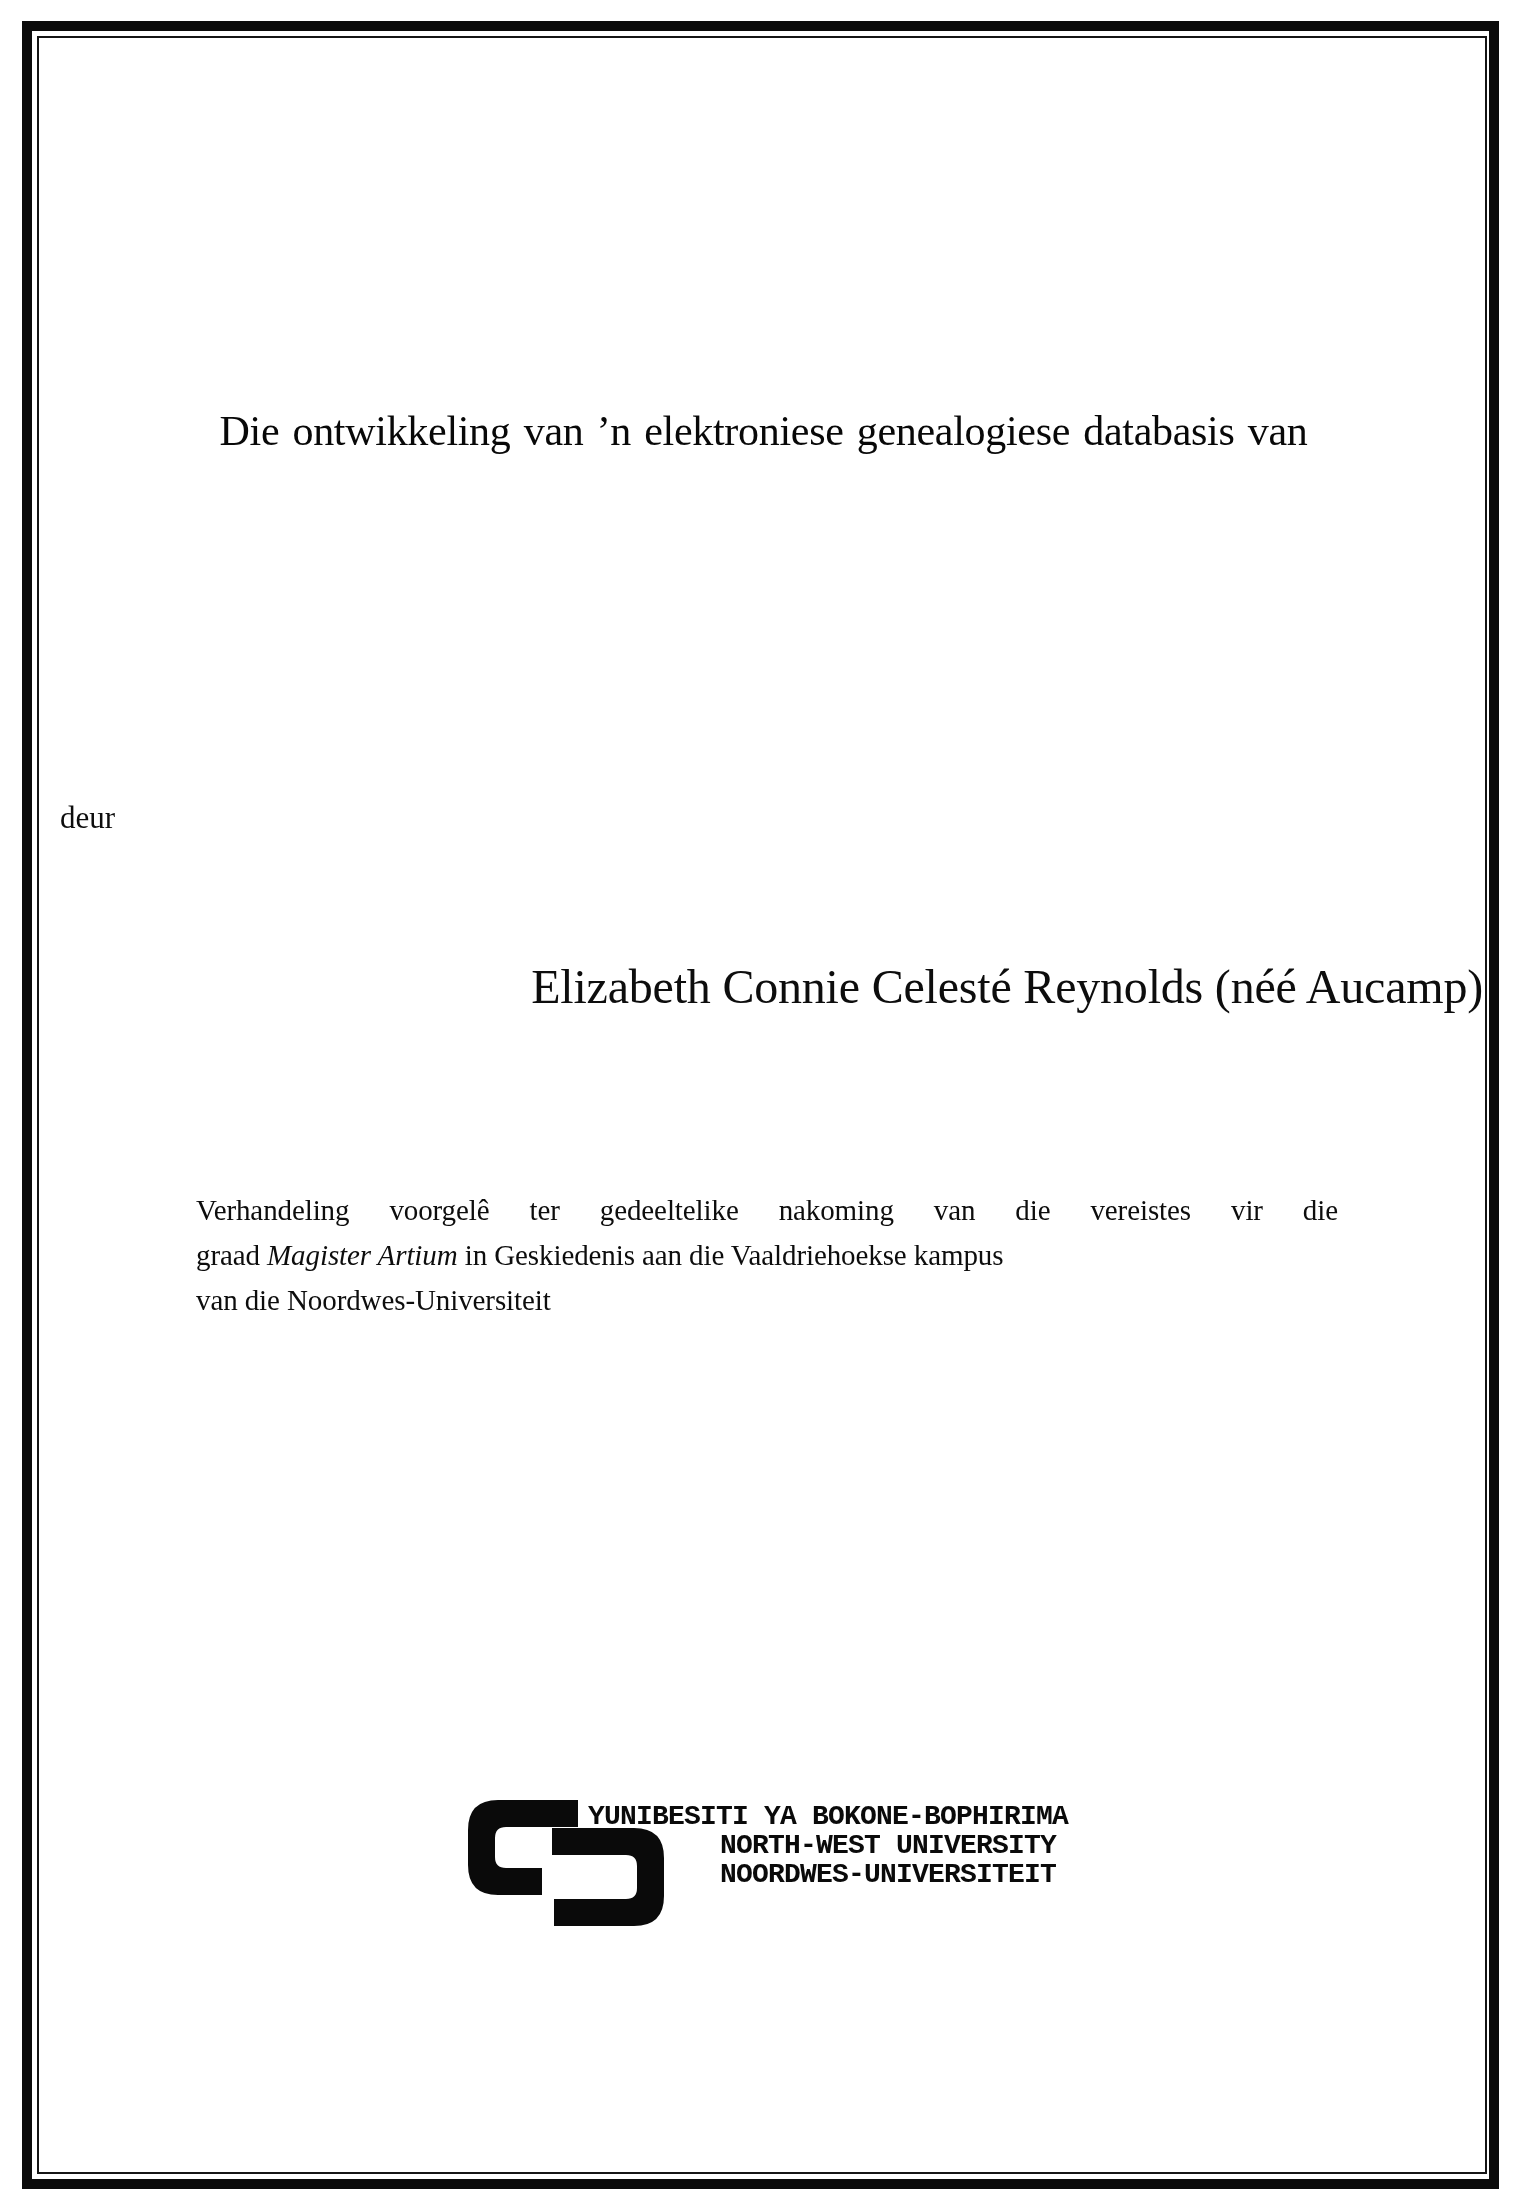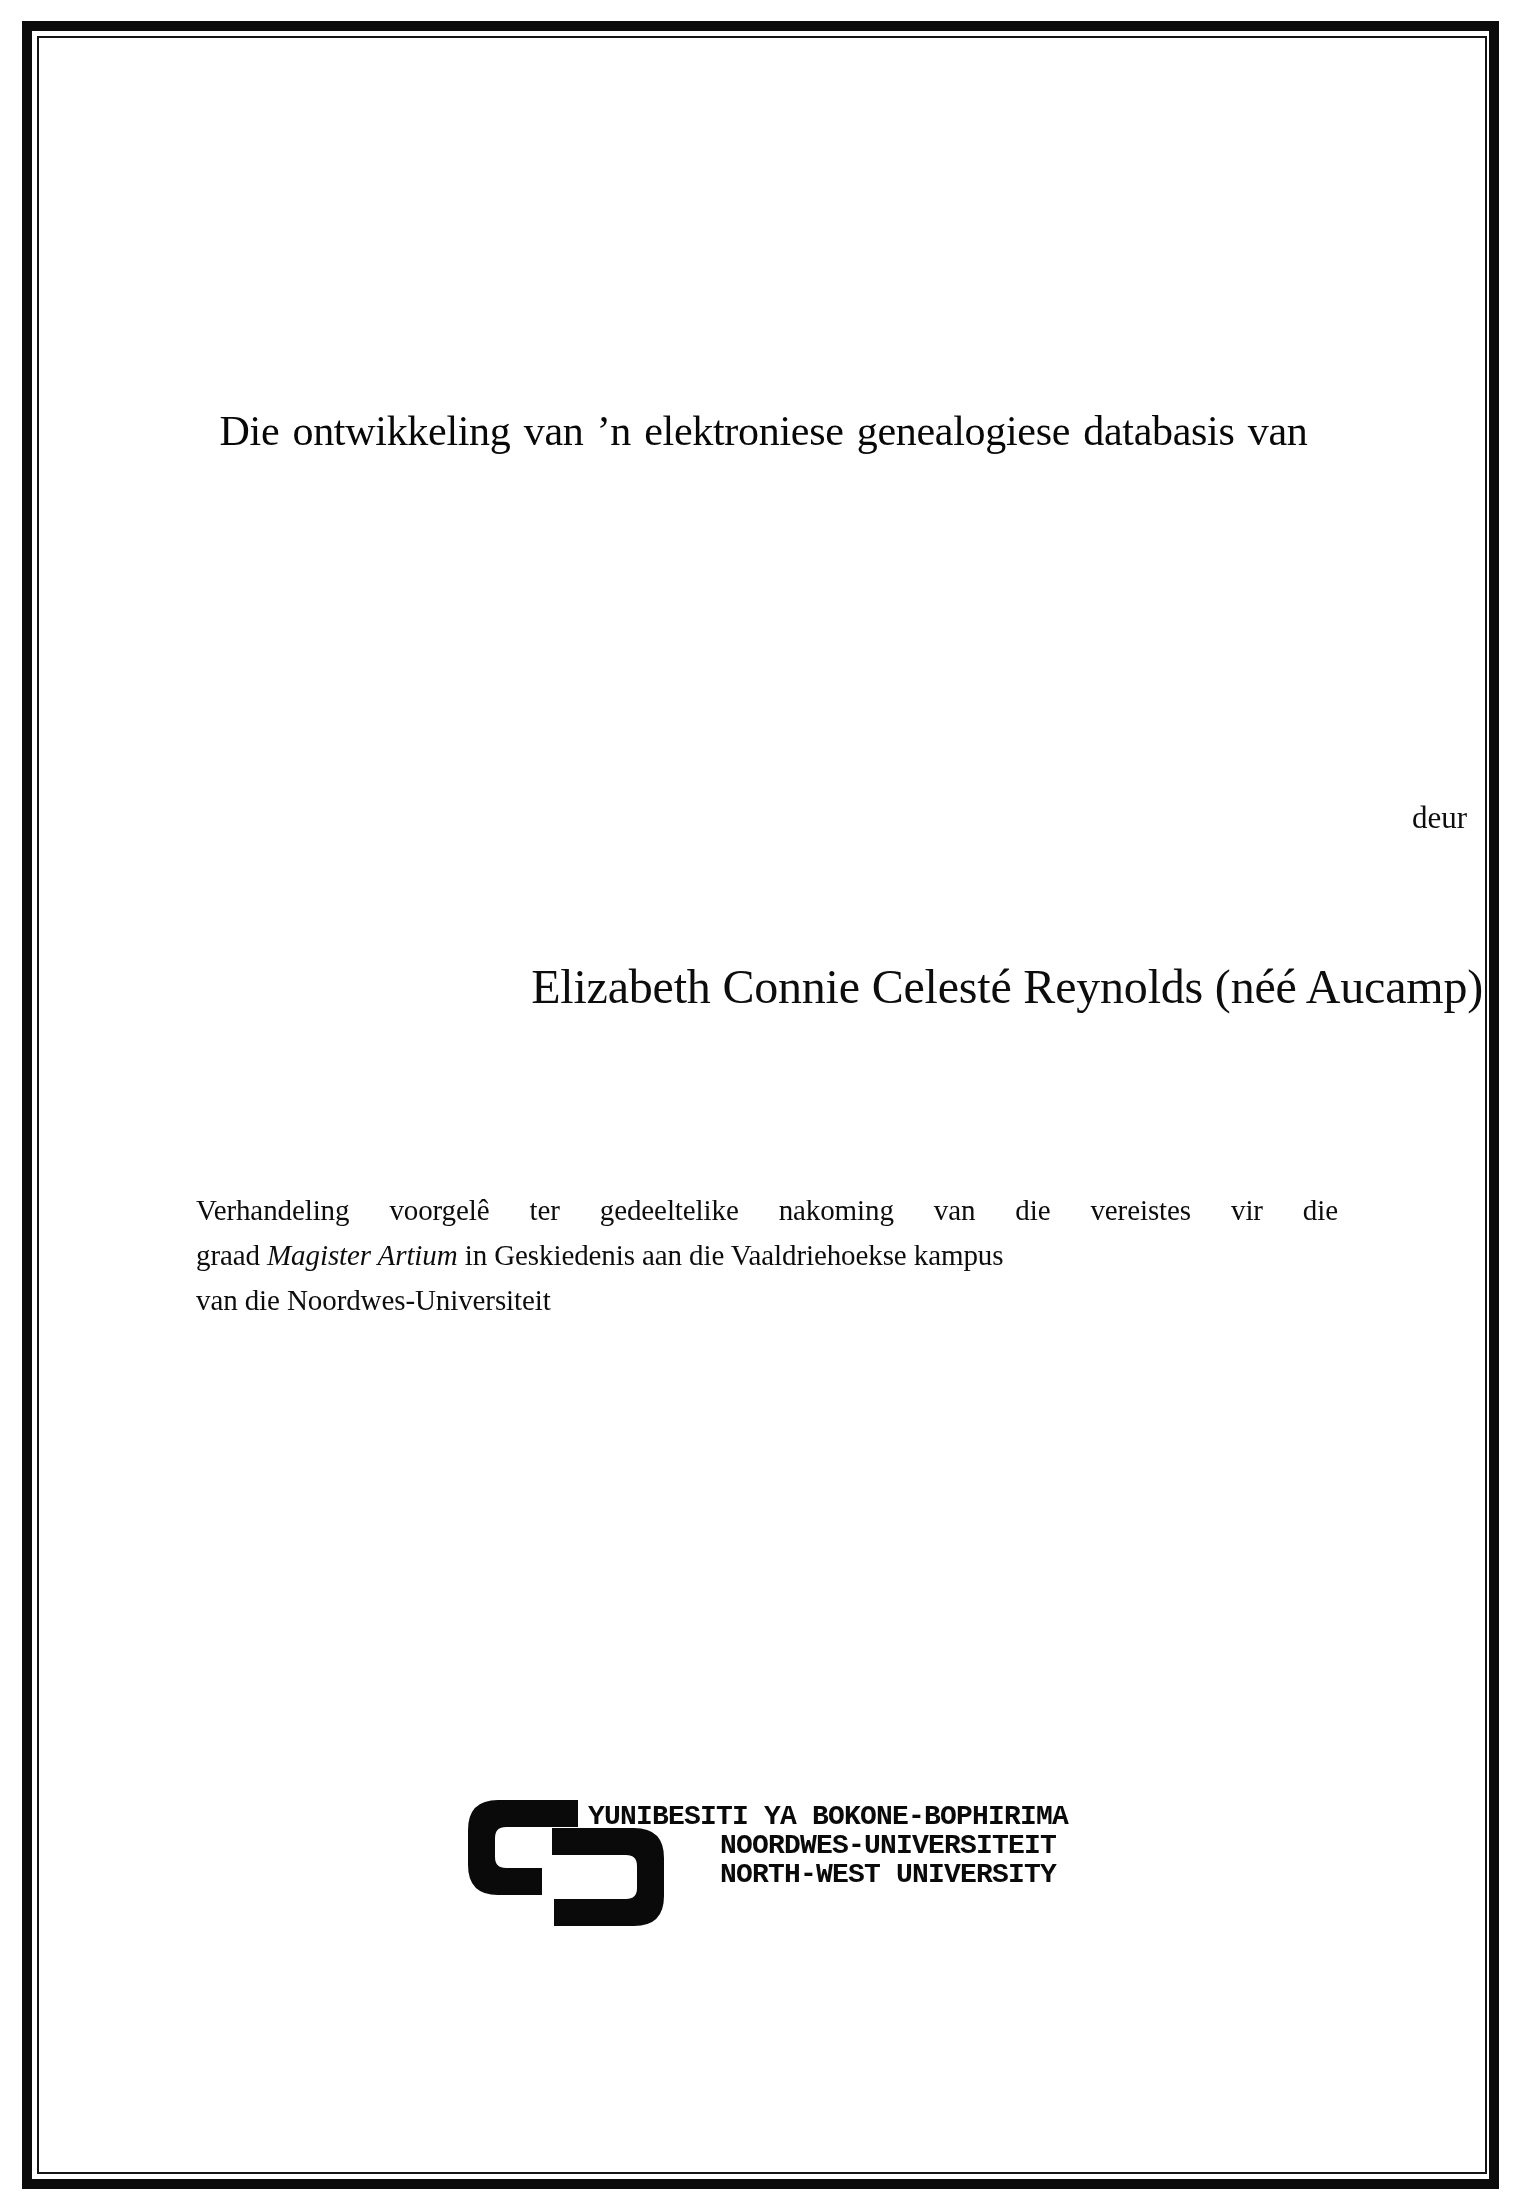--- a/index.html
+++ b/index.html
@@ -44,21 +44,21 @@
     font-size: 42px;
     line-height: 78px;
     letter-spacing: -0.3px;
     word-spacing: 3px;
     color: #080808;
   }
   .byline {
     position: absolute;
     top: 796px; left: 60px;
     width: 1407px;
-    text-align: right;
+    text-align: left;
     font-size: 31px;
     line-height: 44px;
   }
   .author-line {
     position: absolute;
     top: 962px; left: 76px;
     width: 1407px;
     text-align: right;
     font-size: 48px;
     line-height: 50px;
@@ -134,18 +134,18 @@
   </div>
 
 
   <div class="logo-group">
     <svg class="logo-mark" width="196" height="126" viewBox="0 0 196 126" aria-hidden="true">
       <path fill="#0a0a0a" d="M110 0 H30 Q0 0 0 30 V65 Q0 95 30 95 H74 V68 H38 Q27 68 27 57 V38 Q27 27 38 27 H110 Z"></path>
       <path fill="#0a0a0a" d="M86 126 H166 Q196 126 196 96 V58 Q196 28 166 28 H84 V55 H158 Q169 55 169 66 V88 Q169 99 158 99 H86 Z"></path>
     </svg>
     <div class="logo-text">
       <div>YUNIBESITI YA BOKONE-BOPHIRIMA</div>
+      <div>NORTH-WEST UNIVERSITY</div>
       <div>NOORDWES-UNIVERSITEIT</div>
-      <div>NORTH-WEST UNIVERSITY</div>
     </div>
   </div>
 
 </div>
 
 </body></html>

